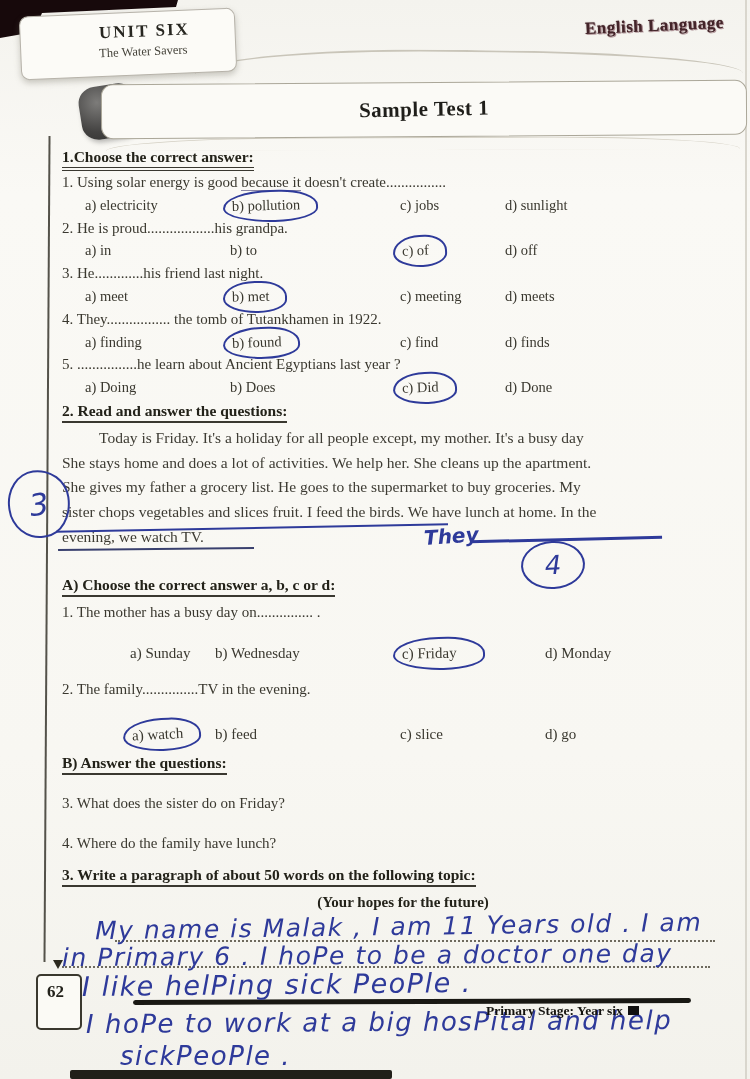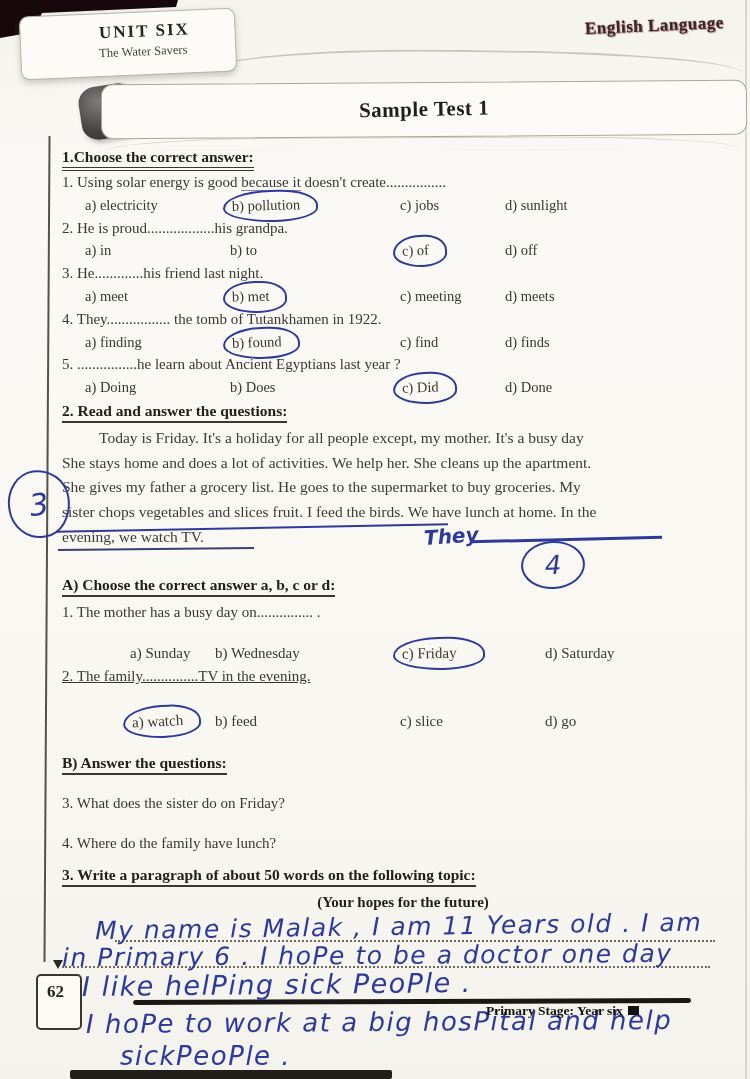--- a/index.html
+++ b/index.html
@@ -159,23 +159,23 @@
   <div class="pen they-note hw">They</div>
   <div class="pen circle4 hw">4</div>
 
   <section class="sec" style="top:576px;">
     <div><span class="hd u-solid">A) Choose the correct answer a, b, c or d:</span></div>
     <div class="qrow" style="margin-top:4px;">1. The mother has a busy day on............... .</div>
     <div class="optsA" style="margin-top:17px;">
       <span class="opt">a) Sunday</span>
       <span class="opt">b) Wednesday</span>
       <span class="opt"><span class="pen-circle" style="transform:rotate(-1deg);padding-right:26px;margin-right:-26px;">c) Friday</span></span>
-      <span class="opt">d) Saturday</span>
-    </div>
-    <div class="qrow" style="text-decoration:underline;">2. The family...............TV in the evening.</div>
+      <span class="opt">d) Monday</span>
+    </div>
+    <div class="qrow" style="margin-top:13px;">2. The family...............TV in the evening.</div>
     <div class="optsA" style="margin-top:21px;">
       <span class="opt"><span class="pen-circle" style="transform:rotate(-3deg);">a) watch</span></span>
       <span class="opt">b) feed</span>
       <span class="opt">c) slice</span>
       <span class="opt">d) go</span>
     </div>
   </section>
 
   <section class="sec" style="top:754px;">
     <div><span class="hd u-solid">B) Answer the questions:</span></div>

